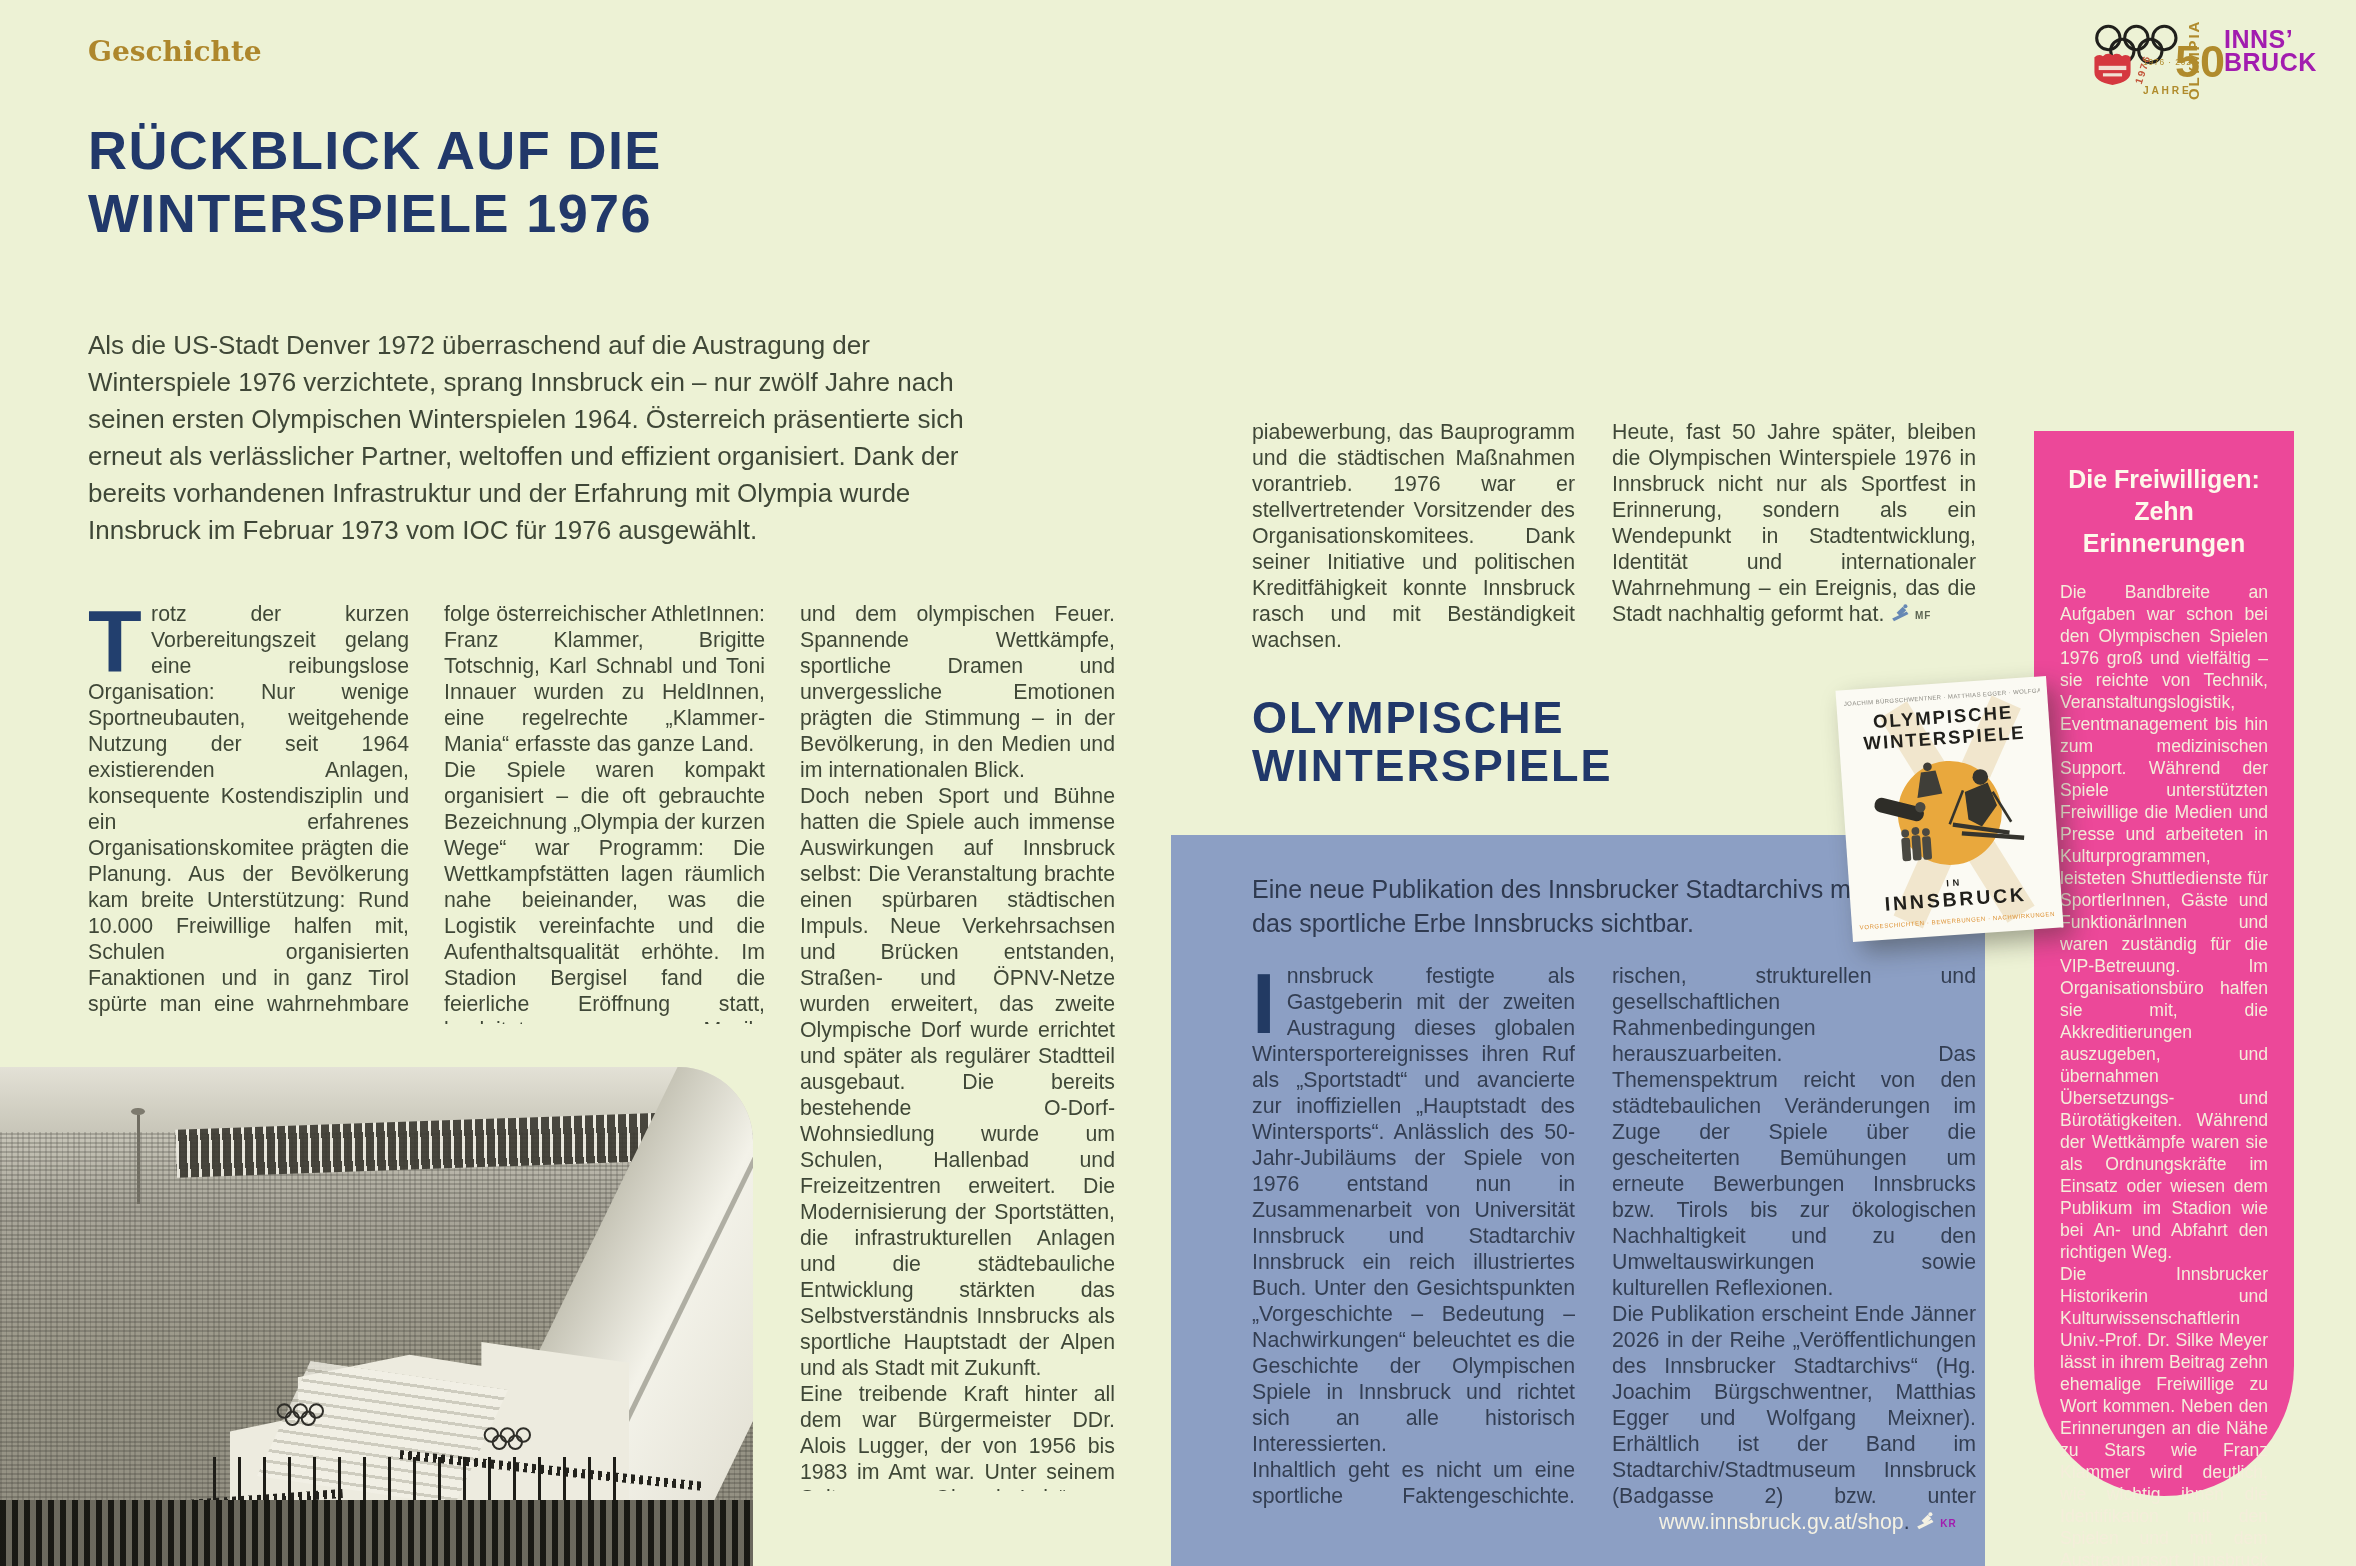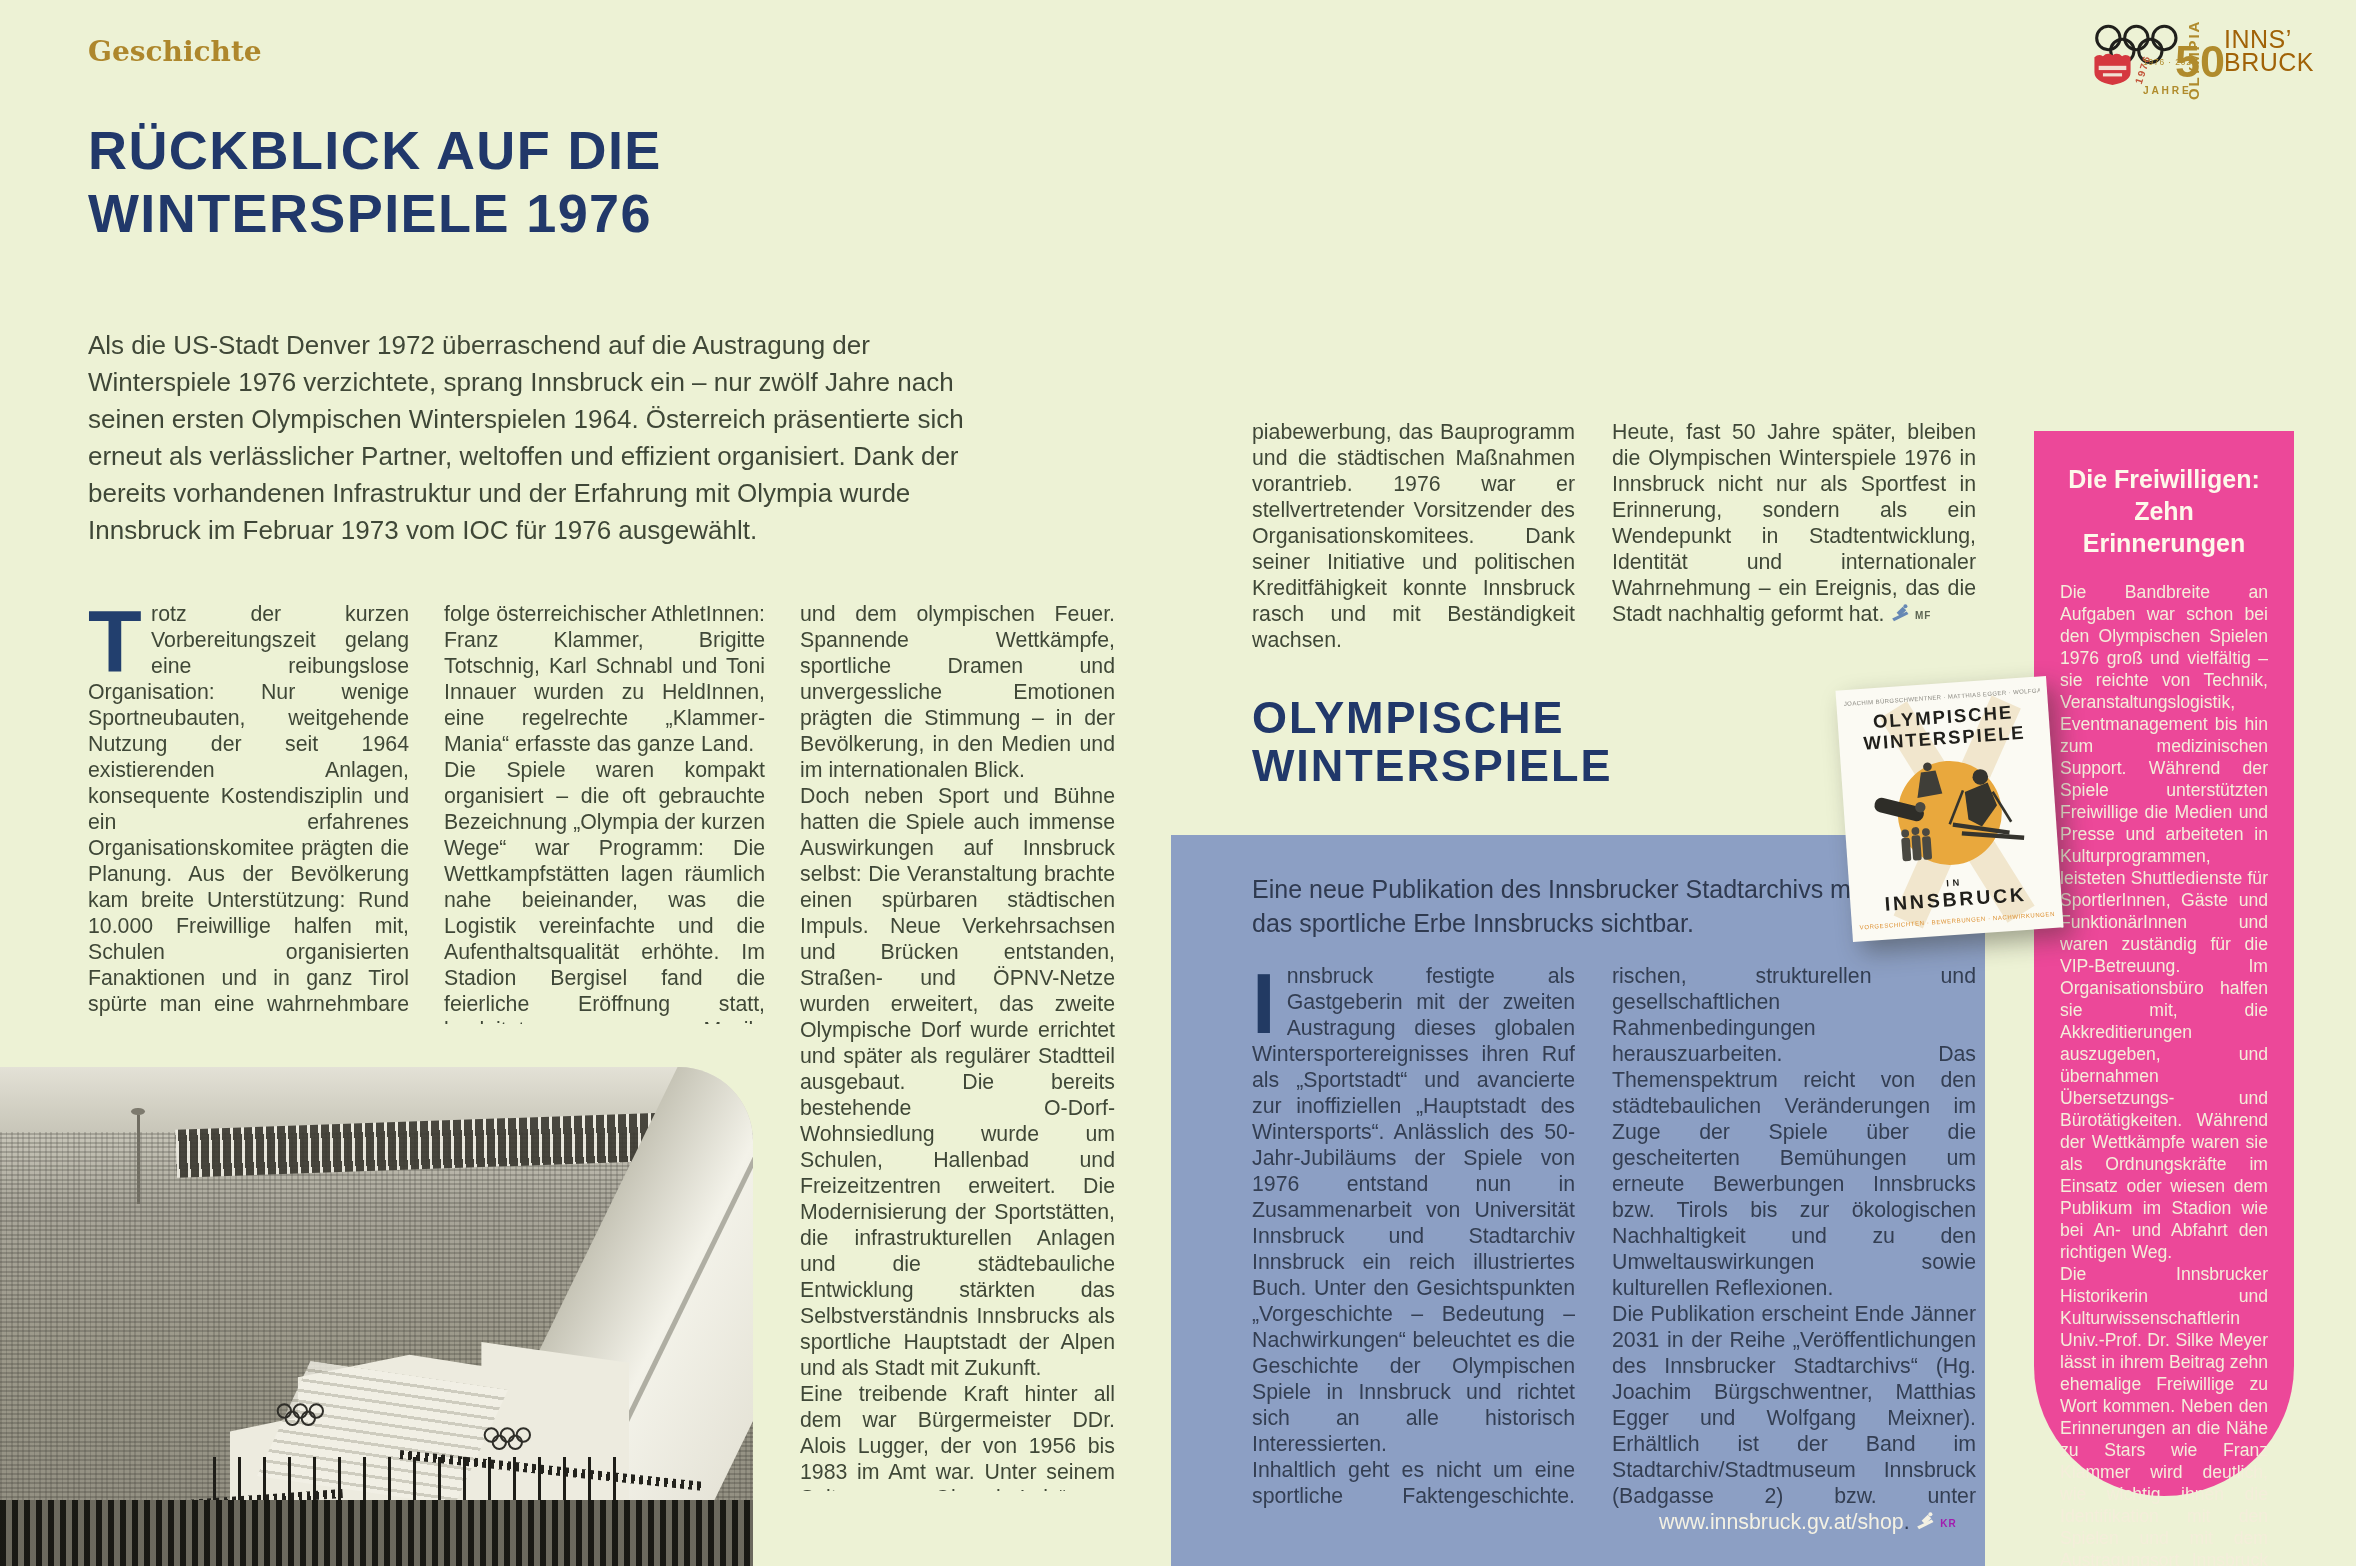--- a/index.html
+++ b/index.html
@@ -13,22 +13,22 @@
   
   .rings{position:absolute;left:2093px;top:24px;width:89px;height:42px;}
   .crest{position:absolute;left:2093px;top:52px;width:39px;height:34px;}
   .crest-year{position:absolute;left:2133px;top:82px;font-size:10.2px;font-weight:bold;color:#c2563b;
               transform:rotate(-72deg);transform-origin:left top;letter-spacing:1.9px;}
   .range{position:absolute;left:2143px;top:33px;font-size:8.3px;color:#b08b2c;letter-spacing:0.9px;margin-top:24px;}
   .fifty{position:absolute;left:2139px;top:39px;font-size:45px;font-weight:900;color:#b08b2c;line-height:45px;margin-left:36px;}
   .jahre{position:absolute;left:2143px;top:85px;font-size:10.2px;font-weight:bold;color:#b08b2c;letter-spacing:2.8px;}
   .olympia{position:absolute;left:2185px;top:33px;height:67px;writing-mode:vertical-rl;transform:rotate(180deg);
            font-size:15px;font-weight:900;color:#b08b2c;letter-spacing:1.9px;}
-  .ib-logo{position:absolute;left:2224px;top:28px;font-size:25px;line-height:23px;font-weight:400;
-           color:#a16207;letter-spacing:0.5px;}
+  .ib-logo{position:absolute;left:2224px;top:28px;font-size:25px;line-height:23px;font-weight:700;
+           color:#a21caf;letter-spacing:0.5px;}
 
   .h1{position:absolute;left:88px;top:119px;font-size:54px;line-height:63px;font-weight:800;
       color:#21386a;letter-spacing:1.4px;}
   .lead{position:absolute;left:88px;top:327px;width:918px;font-size:26px;line-height:37px;color:#3f4737;}
 
   .col{position:absolute;top:601px;font-size:21.3px;line-height:26px;text-align:justify;color:#3f4737;overflow:hidden;}
   .col p{margin:0;}
   .c1{left:88px;width:321px;height:419px;}
   .c2{left:444px;width:321px;height:423px;}
   .c3{left:800px;width:315px;height:890px;}
@@ -180,21 +180,21 @@
     <div data-interactable="false">WINTERSPIELE</div>
   </div>
   <div class="subtitle" data-interactable="false">Eine neue Publikation des Innsbrucker Stadtarchivs macht das sportliche Erbe Innsbrucks sichtbar.</div>
 
   <div class="pcol pa" data-interactable="false">
     <p data-interactable="false"><span class="dropcap2" data-interactable="false">I</span><span>nnsbruck festigte als Gastgeberin mit der zweiten Austragung dieses globalen Wintersportereignisses ihren Ruf als „Sportstadt“ und avancierte zur inoffiziellen „Hauptstadt des Wintersports“. Anlässlich des 50-Jahr-Jubiläums der Spiele von 1976 entstand nun in Zusammenarbeit von Universität Innsbruck und Stadtarchiv Innsbruck ein reich illustriertes Buch. Unter den Gesichtspunkten „Vorgeschichte – Bedeutung – Nachwirkungen“ beleuchtet es die Geschichte der Olympischen Spiele in Innsbruck und richtet sich an alle historisch Interessierten.</span></p>
     <p data-interactable="false">Inhaltlich geht es nicht um eine sportliche Faktengeschichte. Vielmehr war das Ziel, die organisato-</p>
   </div>
   <div class="pcol pb" data-interactable="false">
     <p data-interactable="false">rischen, strukturellen und gesellschaftlichen Rahmenbedingungen herauszuarbeiten. Das Themenspektrum reicht von den städtebaulichen Veränderungen im Zuge der Spiele über die gescheiterten Bemühungen um erneute Bewerbungen Innsbrucks bzw. Tirols bis zur ökologischen Nachhaltigkeit und zu den Umweltauswirkungen sowie kulturellen Reflexionen.</p>
-    <p data-interactable="false"><span>Die Publikation erscheint Ende Jänner 2031 in der Reihe „Veröffentlichungen des Innsbrucker Stadtarchivs“ (Hg. Joachim Bürgschwentner, Matthias Egger und Wolfgang Meixner). Erhältlich ist der Band im Stadtarchiv/Stadtmuseum Innsbruck (Badgasse 2) bzw. unter</span>
+    <p data-interactable="false"><span>Die Publikation erscheint Ende Jänner 2026 in der Reihe „Veröffentlichungen des Innsbrucker Stadtarchivs“ (Hg. Joachim Bürgschwentner, Matthias Egger und Wolfgang Meixner). Erhältlich ist der Band im Stadtarchiv/Stadtmuseum Innsbruck (Badgasse 2) bzw. unter</span>
       <a class="shop-link" data-interactable="true">www.innsbruck.gv.at/shop</a><span>.</span>
       <span class="sig sig-kr" data-interactable="false"><svg viewBox="0 0 24 20" fill="currentColor" data-interactable="false">
             <path d="M2 16.5 L18.5 8.5 L20.5 11.5 L4 19.5 Z"></path>
             <path d="M7 10 L14 3 L18 7 L11 14 Z"></path>
             <circle cx="17" cy="2.6" r="2.3"></circle>
           </svg><span class="ini">KR</span></span>
     </p>
   </div>
 
   <div class="sidebar" data-interactable="false">

